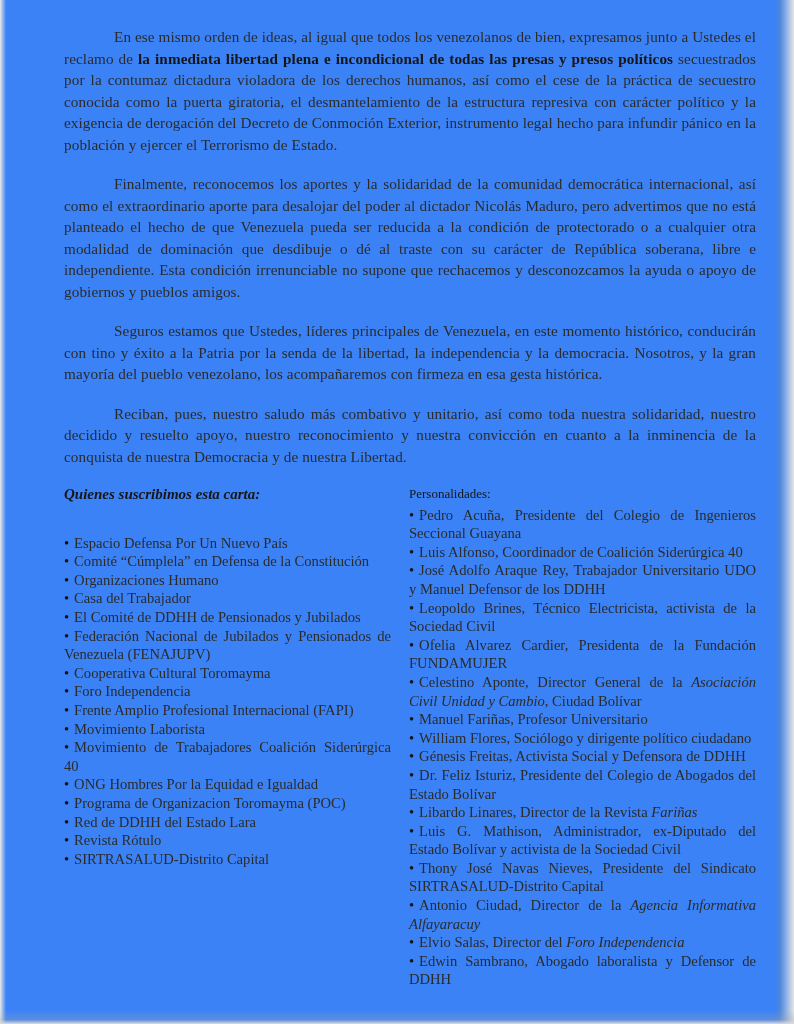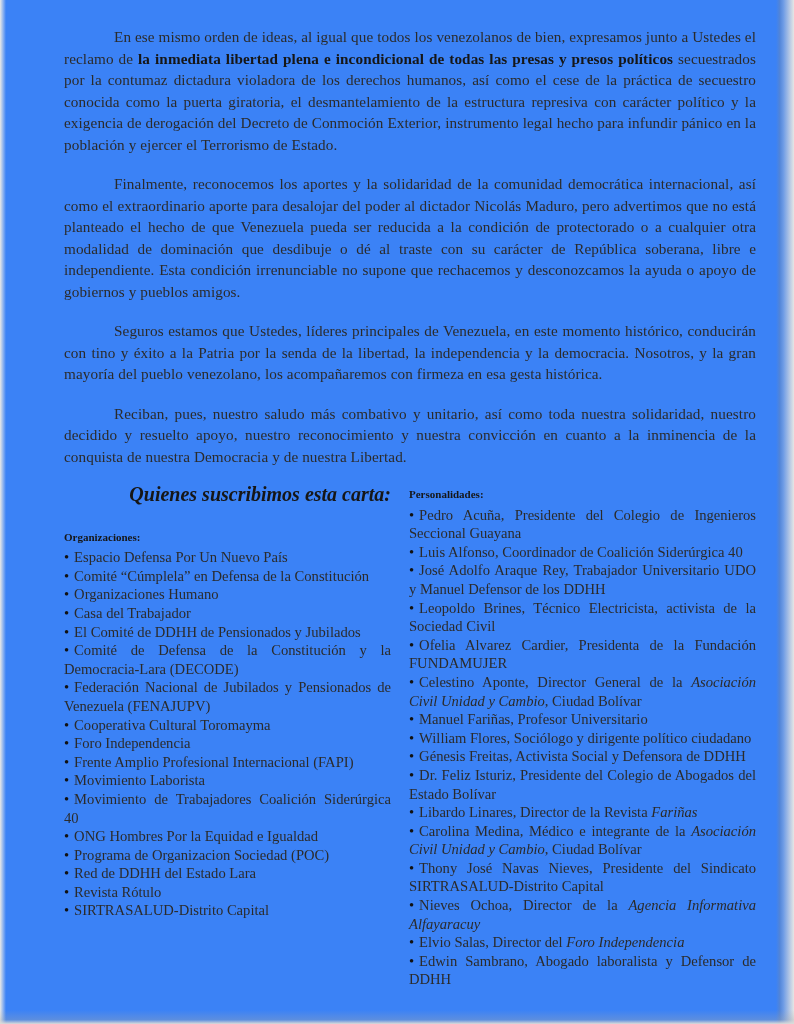--- a/index.html
+++ b/index.html
@@ -35,28 +35,27 @@
     gap:18px;
     margin-top:18px;
     font-size:14.6px;
     line-height:18.6px;
   }
   .col-left  { width:327px; flex:0 0 327px; }
   .col-right { width:347px; flex:0 0 347px; }
   .sig-heading {
     font-weight:bold;
     font-style:italic;
-    font-size:20px;
-    margin-bottom:24px;
+    font-size:15px;
+    margin-bottom:30px;
     color:#161616;
-    text-align:right;
   }
   .col-heading {
-    font-weight:bold;
-    font-size:11px;
+    font-weight:normal;
+    font-size:13px;
     color:#161616;
     margin-bottom:2px;
   }
   .list .item {
     text-align:justify;
   }
   .bullet {
     display:inline-block;
     margin-right:5px;
     color:#111;
@@ -90,58 +89,56 @@
     <div class="paras">
         <p class="para"><span>En ese mismo orden de ideas, al igual que todos los venezolanos de bien, expresamos junto a Ustedes el reclamo de </span><span class="b">la inmediata libertad plena e incondicional de todas las presas y presos políticos</span><span> secuestrados por la contumaz dictadura violadora de los derechos humanos, así como el cese de la práctica de secuestro conocida como la puerta giratoria, el desmantelamiento de la estructura represiva con carácter político y la exigencia de derogación del Decreto de Conmoción Exterior, instrumento legal hecho para infundir pánico en la población y ejercer el Terrorismo de Estado.</span></p>
         <p class="para"><span>Finalmente, reconocemos los aportes y la solidaridad de la comunidad democrática internacional, así como el extraordinario aporte para desalojar del poder al dictador Nicolás Maduro, pero advertimos que no está planteado el hecho de que Venezuela pueda ser reducida a la condición de protectorado o a cualquier otra modalidad de dominación que desdibuje o dé al traste con su carácter de República soberana, libre e independiente. Esta condición irrenunciable no supone que rechacemos y desconozcamos la ayuda o apoyo de gobiernos y pueblos amigos.</span></p>
         <p class="para"><span>Seguros estamos que Ustedes, líderes principales de Venezuela, en este momento histórico, conducirán con tino y éxito a la Patria por la senda de la libertad, la independencia y la democracia. Nosotros, y la gran mayoría del pueblo venezolano, los acompañaremos con firmeza en esa gesta histórica.</span></p>
         <p class="para"><span>Reciban, pues, nuestro saludo más combativo y unitario, así como toda nuestra solidaridad, nuestro decidido y resuelto apoyo, nuestro reconocimiento y nuestra convicción en cuanto a la inminencia de la conquista de nuestra Democracia y de nuestra Libertad.</span></p>
       </div>
 
     <div class="columns">
       <div class="col-left">
         <div class="sig-heading">Quienes suscribimos esta carta:</div>
-        <div class="col-heading">Organizaciones:</div>
         <div class="list">
             <div class="item"><span class="bullet">•</span><span>Espacio Defensa Por Un Nuevo País</span></div>
             <div class="item"><span class="bullet">•</span><span>Comité “Cúmplela” en Defensa de la Constitución</span></div>
             <div class="item"><span class="bullet">•</span><span>Organizaciones Humano</span></div>
             <div class="item"><span class="bullet">•</span><span>Casa del Trabajador</span></div>
             <div class="item"><span class="bullet">•</span><span>El Comité de DDHH de Pensionados y Jubilados</span></div>
-            <div class="item"><span class="bullet">•</span><span>Comité de Defensa de la Constitución y la Democracia-Lara (DECODE)</span></div>
             <div class="item"><span class="bullet">•</span><span>Federación Nacional de Jubilados y Pensionados de Venezuela (FENAJUPV)</span></div>
             <div class="item"><span class="bullet">•</span><span>Cooperativa Cultural Toromayma</span></div>
             <div class="item"><span class="bullet">•</span><span>Foro Independencia</span></div>
             <div class="item"><span class="bullet">•</span><span>Frente Amplio Profesional Internacional (FAPI)</span></div>
             <div class="item"><span class="bullet">•</span><span>Movimiento Laborista</span></div>
             <div class="item"><span class="bullet">•</span><span>Movimiento de Trabajadores Coalición Siderúrgica 40</span></div>
             <div class="item"><span class="bullet">•</span><span>ONG Hombres Por la Equidad e Igualdad</span></div>
-            <div class="item"><span class="bullet">•</span><span>Programa de Organizacion Sociedad (POC)</span></div>
+            <div class="item"><span class="bullet">•</span><span>Programa de Organizacion Toromayma (POC)</span></div>
             <div class="item"><span class="bullet">•</span><span>Red de DDHH del Estado Lara</span></div>
             <div class="item"><span class="bullet">•</span><span>Revista Rótulo</span></div>
             <div class="item"><span class="bullet">•</span><span>SIRTRASALUD-Distrito Capital</span></div>
           </div>
       </div>
       <div class="col-right">
         <div class="col-heading">Personalidades:</div>
         <div class="list">
             <div class="item"><span class="bullet">•</span><span>Pedro Acuña, Presidente del Colegio de Ingenieros Seccional Guayana</span></div>
             <div class="item"><span class="bullet">•</span><span>Luis Alfonso, Coordinador de Coalición Siderúrgica 40</span></div>
             <div class="item"><span class="bullet">•</span><span>José Adolfo Araque Rey, Trabajador Universitario UDO y Manuel Defensor de los DDHH</span></div>
             <div class="item"><span class="bullet">•</span><span>Leopoldo Brines, Técnico Electricista, activista de la Sociedad Civil</span></div>
             <div class="item"><span class="bullet">•</span><span>Ofelia Alvarez Cardier, Presidenta de la Fundación FUNDAMUJER</span></div>
             <div class="item"><span class="bullet">•</span><span>Celestino Aponte, Director General de la </span><span class="i">Asociación Civil Unidad y Cambio</span><span>, Ciudad Bolívar</span></div>
             <div class="item"><span class="bullet">•</span><span>Manuel Fariñas, Profesor Universitario</span></div>
             <div class="item"><span class="bullet">•</span><span>William Flores, Sociólogo y dirigente político ciudadano</span></div>
             <div class="item"><span class="bullet">•</span><span>Génesis Freitas, Activista Social y Defensora de DDHH</span></div>
             <div class="item"><span class="bullet">•</span><span>Dr. Feliz Isturiz, Presidente del Colegio de Abogados del Estado Bolívar</span></div>
             <div class="item"><span class="bullet">•</span><span>Libardo Linares, Director de la Revista </span><span class="i">Fariñas</span></div>
-            <div class="item"><span class="bullet">•</span><span>Carolina Medina, Médico e integrante de la </span><span class="i">Asociación Civil Unidad y Cambio</span><span>, Ciudad Bolívar</span></div>
+            <div class="item"><span class="bullet">•</span><span>Luis G. Mathison, Administrador, ex-Diputado del Estado Bolívar y activista de la Sociedad Civil</span></div>
             <div class="item"><span class="bullet">•</span><span>Thony José Navas Nieves, Presidente del Sindicato SIRTRASALUD-Distrito Capital</span></div>
-            <div class="item"><span class="bullet">•</span><span>Nieves Ochoa, Director de la </span><span class="i">Agencia Informativa Alfayaracuy</span></div>
+            <div class="item"><span class="bullet">•</span><span>Antonio Ciudad, Director de la </span><span class="i">Agencia Informativa Alfayaracuy</span></div>
             <div class="item"><span class="bullet">•</span><span>Elvio Salas, Director del </span><span class="i">Foro Independencia</span></div>
             <div class="item"><span class="bullet">•</span><span>Edwin Sambrano, Abogado laboralista y Defensor de DDHH</span></div>
           </div>
       </div>
     </div>
 
   </div>
 
   <div class="scan-edge-left"></div>
   <div class="scan-edge-right"></div>

